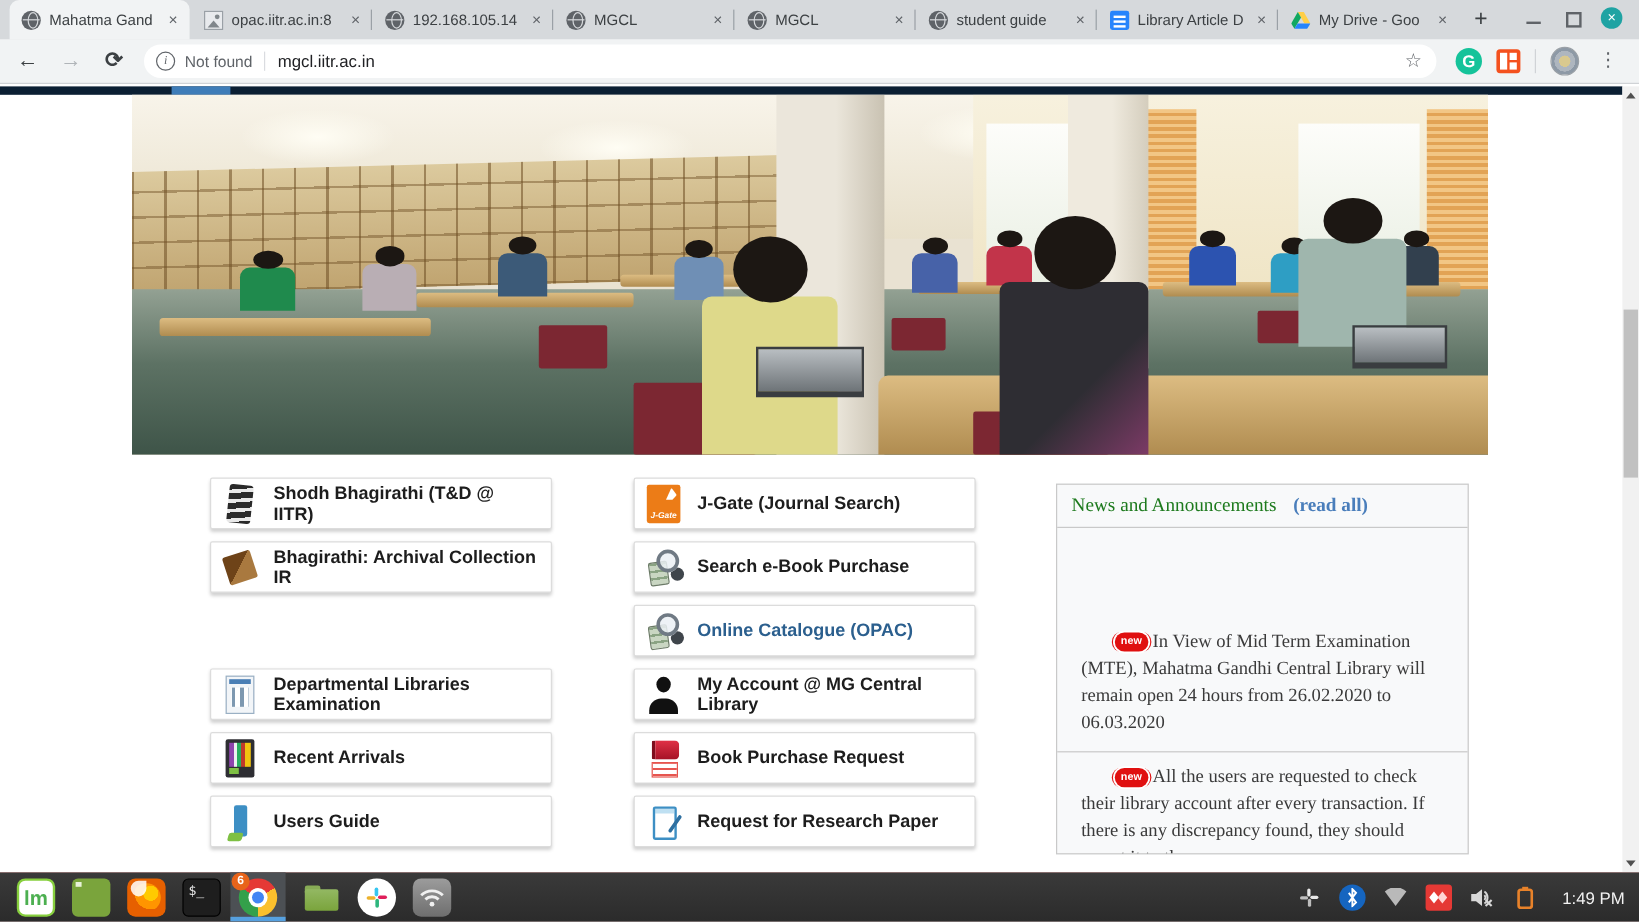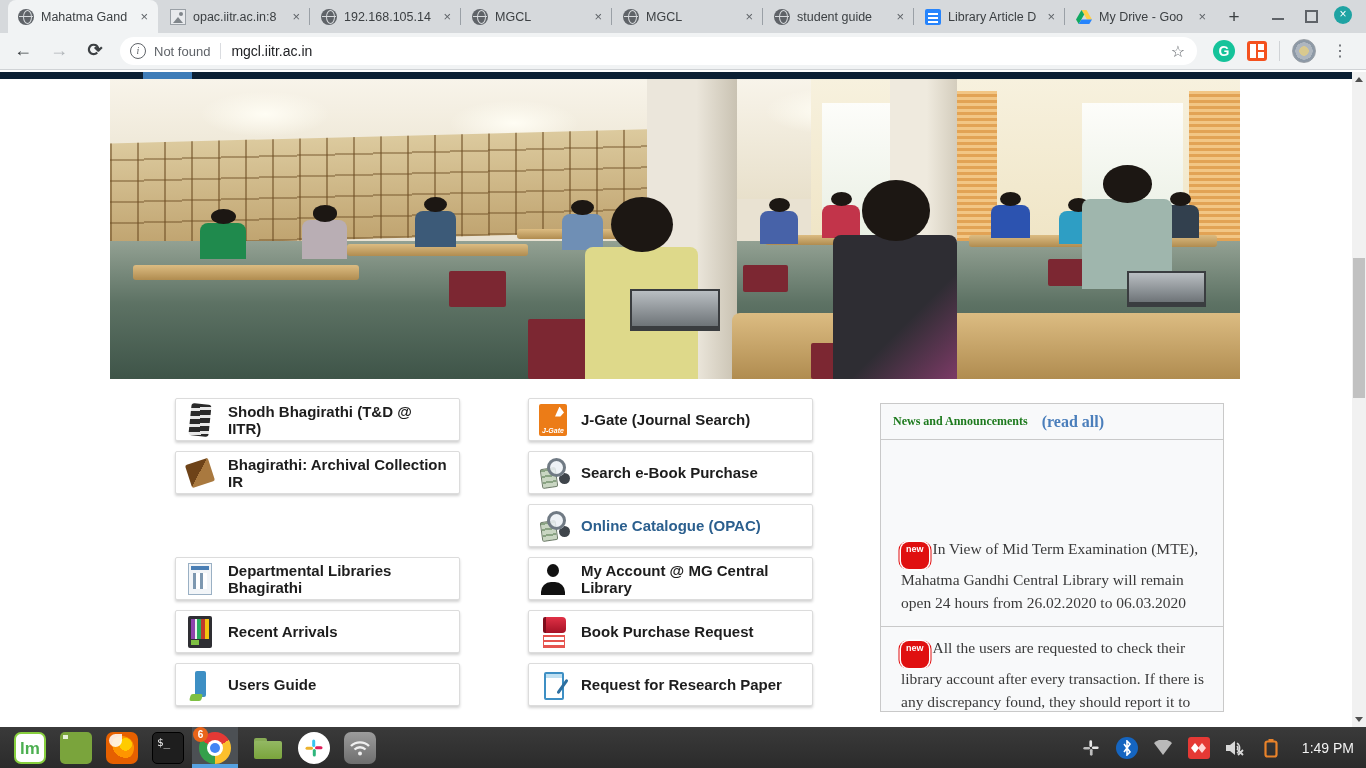--- a/index.html
+++ b/index.html
@@ -111,26 +111,26 @@
   .ic-redbook { width:24px; margin:0 2px; }
   .ic-redbook::before { content:""; position:absolute; left:2px; top:1px; width:20px; height:16px; background:linear-gradient(#e03146,#a51226); border-radius:2px 4px 4px 2px; border-left:3px solid #7e0d1c; }
   .ic-redbook::after { content:""; position:absolute; left:2px; bottom:0; width:20px; height:11px; background:repeating-linear-gradient(0deg,#e6554f 0 2px,#fff 2px 5px); border:1px solid #e6554f; }
   .ic-clip { width:22px; margin:0 3px; }
   .ic-clip::before { content:""; position:absolute; left:2px; top:3px; width:16px; height:24px; background:#fff; border:2px solid #3d8fc4; border-radius:2px; box-shadow:inset 0 4px 0 #bfe0f2; }
   .ic-clip::after { content:""; position:absolute; right:0; top:9px; width:3px; height:17px; background:#2d6fa0; transform:rotate(35deg); border-radius:2px; }
 
   
   .news { position:absolute; left:880px; top:333px; width:344px; background:#f8f9fa; border:1px solid #c9c9c9; font-family:"Liberation Serif", serif; }
   .news-head { height:36px; border-bottom:1px solid #c9c9c9; display:flex; align-items:center; gap:14px; padding:0 12px; }
-  .news-title { color:#1d7a1d; font-weight:bold; font-size:12px; }
+  .news-title { color:#1d7a1d; font-weight:normal; font-size:16px; }
   .news-readall { color:#4a7ebb; font-weight:bold; font-size:16px; cursor:pointer; }
   .news-item { padding:10px 14px 12px 20px; font-size:15.5px; color:#3a3a3a; line-height:1.45; }
   .news-item-1 { height:187px; border-bottom:1px solid #c9c9c9; display:flex; align-items:flex-end; }
   .news-item-2 { height:84px; overflow:hidden; }
-  .badge-new { display:inline-block; background:#e01010; color:#fff; font-family:"Liberation Sans",sans-serif; font-size:9px; font-weight:bold; padding:1px 5px 13px; border-radius:8px; margin-right:4px; vertical-align:2px; box-shadow:0 0 0 1.5px #fff, 2px 0 0 0.5px #e01010, -2px 0 0 0.5px #e01010; }
+  .badge-new { display:inline-block; background:#e01010; color:#fff; font-family:"Liberation Sans",sans-serif; font-size:9px; font-weight:bold; padding:1px 5px 2px; border-radius:8px; margin-right:4px; vertical-align:2px; box-shadow:0 0 0 1.5px #fff, 2px 0 0 0.5px #e01010, -2px 0 0 0.5px #e01010;margin-left:28px; }
 
   
   .taskbar { position:absolute; left:0; top:727px; width:1366px; height:41px; background:linear-gradient(#3a3a3a,#2b2b2b); display:flex; align-items:center; }
   .tb-ic { width:32px; height:32px; margin-left:14px; position:relative; border-radius:6px; cursor:pointer; flex:none; }
   .tb-mint { background:#fff; border-radius:7px; color:#4caf50; font-weight:bold; font-size:17px; text-align:center; line-height:30px; border:2px solid #87cf3e; }
   .tb-green { background:#7aa43c; border-radius:5px; }
   .tb-green::before { content:""; position:absolute; left:3px; top:3px; width:5px; height:4px; background:#e8f2d8; }
   .tb-firefox { background:#e66000; border-radius:7px; overflow:hidden; }
   .tb-firefox::before { content:""; position:absolute; left:4px; top:4px; width:24px; height:24px; border-radius:50%; background:radial-gradient(circle at 65% 35%, #ffcb00 0 28%, #ff9500 29% 60%, #e66000 61%); }
   .tb-firefox::after { content:""; position:absolute; left:3px; top:2px; width:13px; height:13px; border-radius:50% 0 50% 50%; background:#fff; opacity:.85; }
@@ -292,21 +292,21 @@
       <div class="card" style="left:175px;top:381px">
         <span class="ic ic-archbook"></span>
         <span class="card-label">Bhagirathi: Archival Collection IR</span>
       </div>
       <div class="card" style="left:175px;top:328px">
         <span class="ic ic-thesis"></span>
         <span class="card-label">Shodh Bhagirathi (T&amp;D @ IITR)</span>
       </div>
       <div class="card" style="left:175px;top:487px">
         <span class="ic ic-dept"></span>
-        <span class="card-label">Departmental Libraries Bhagirathi</span>
+        <span class="card-label">Departmental Libraries Examination</span>
       </div>
       <div class="card" style="left:175px;top:540px">
         <span class="ic ic-shelf"></span>
         <span class="card-label">Recent Arrivals</span>
       </div>
       <div class="card" style="left:175px;top:593px">
         <span class="ic ic-kiosk"></span>
         <span class="card-label">Users Guide</span>
       </div>
 

